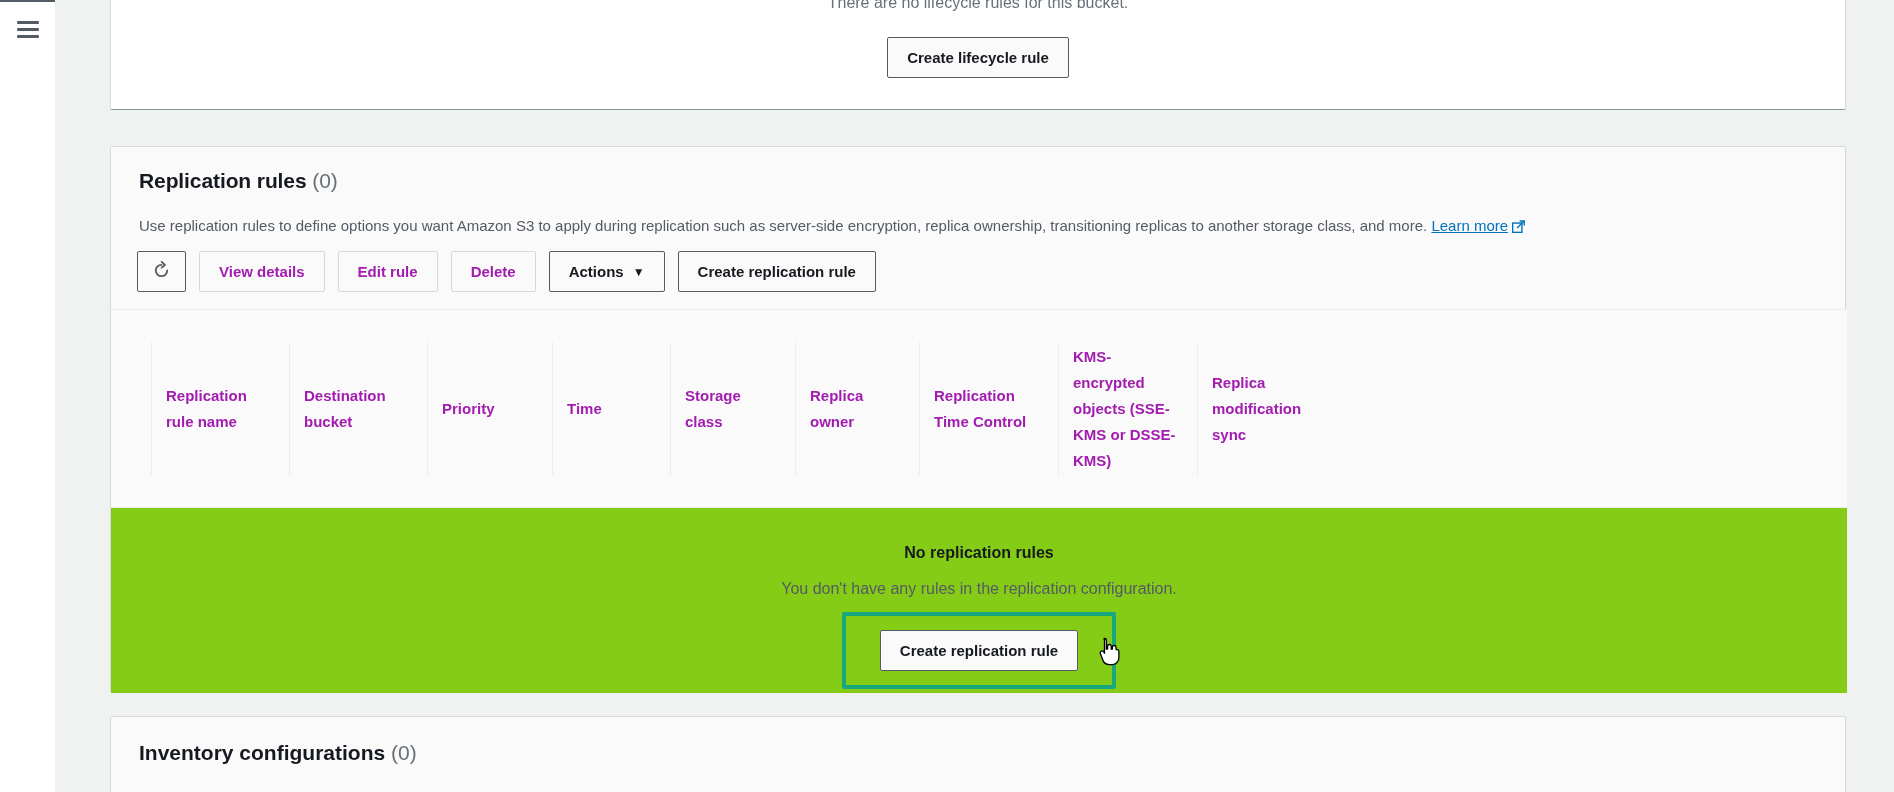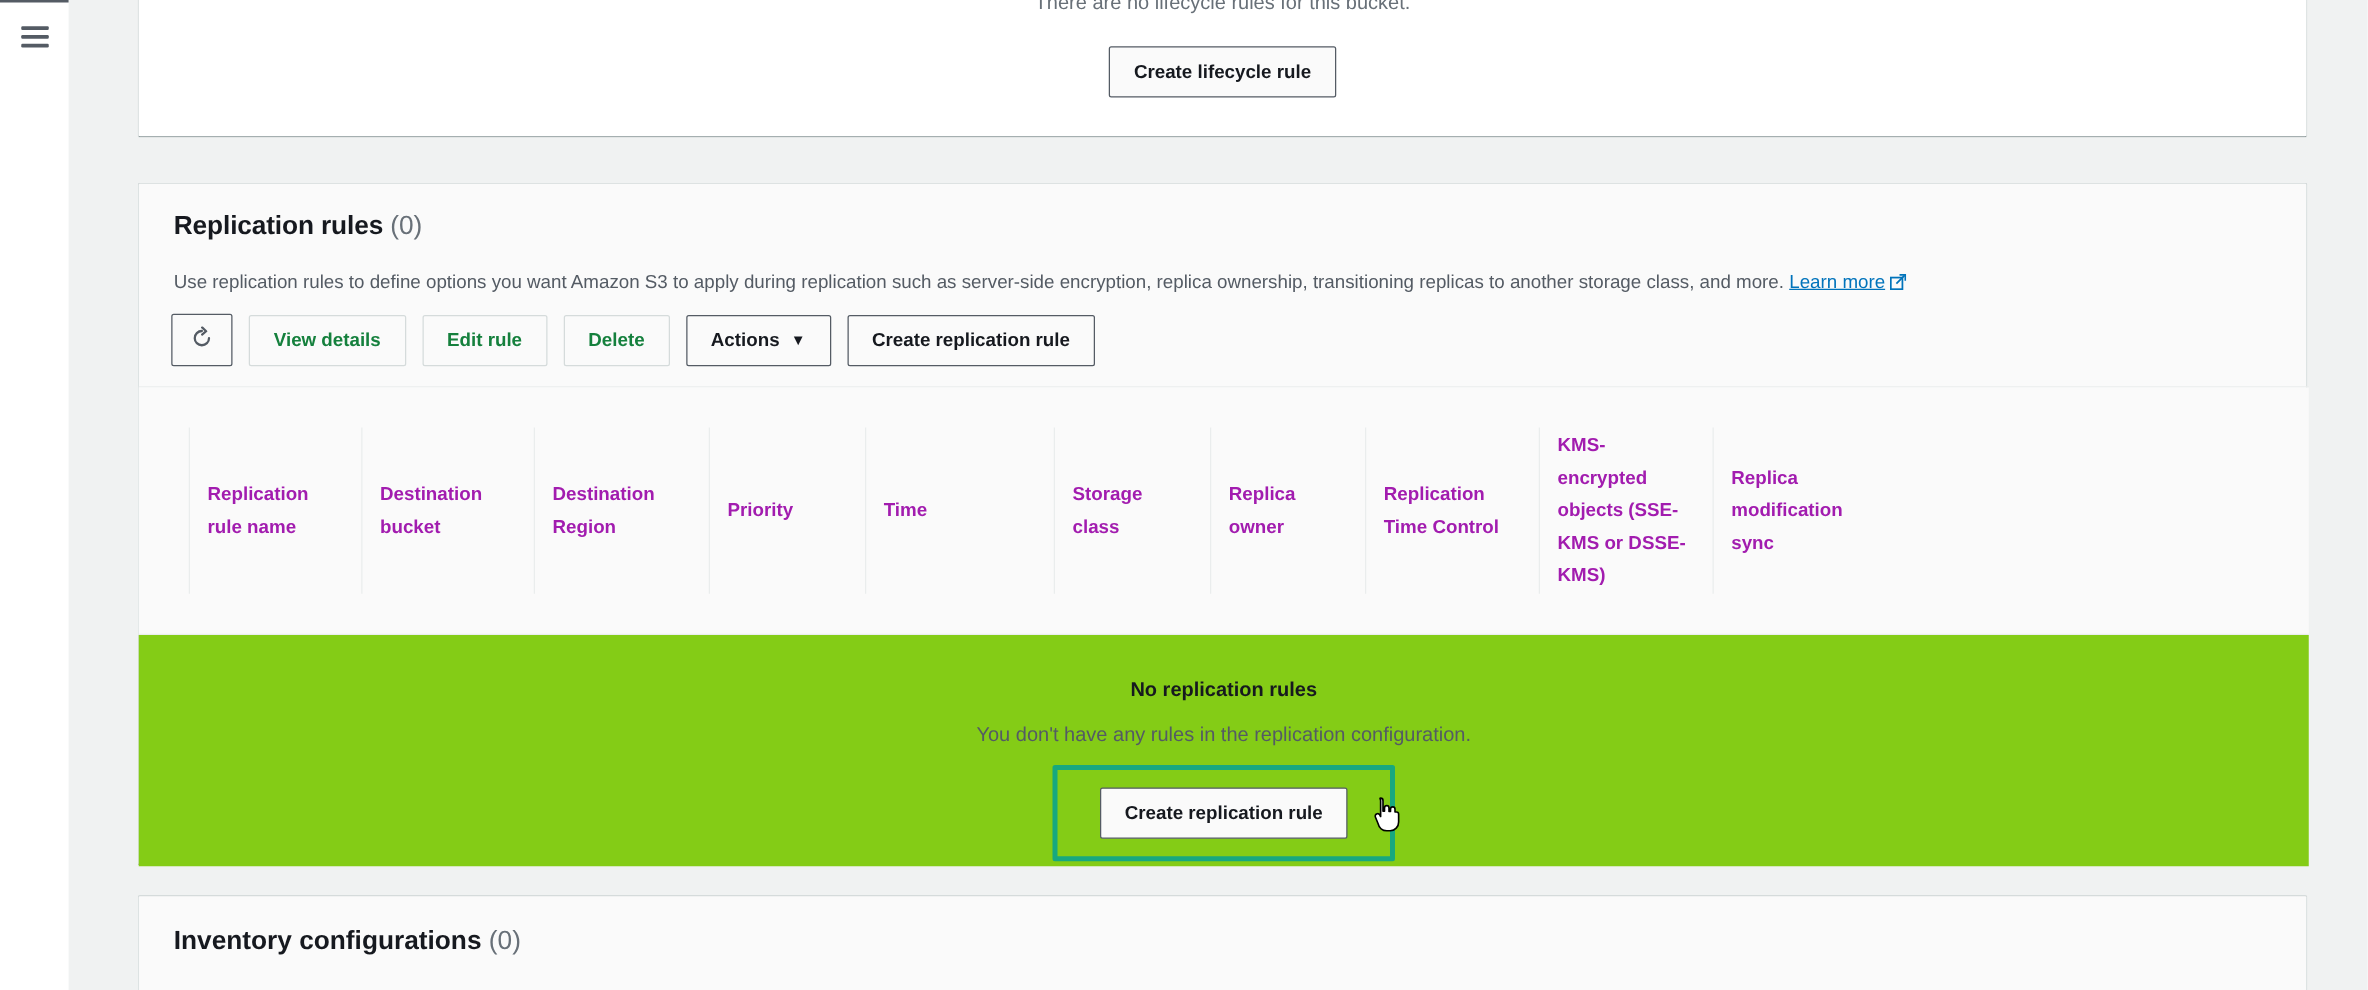--- a/index.html
+++ b/index.html
@@ -104,21 +104,21 @@
     background: #fafafa;
     border: 1px solid #545b64;
     border-radius: 2px;
     padding: 12px 19px;
     cursor: pointer;
     white-space: nowrap;
     vertical-align: middle;
   }
   .btn.ghost {
     border-color: #d5dbdb;
-    color: #15803d;
+    color: #a21caf;
     cursor: default;
     background: #fafafa;
   }
   .btn.icon-only {
     padding: 9px 14px;
   }
 
   
   #replication-card {
     top: 146px;
@@ -318,24 +318,23 @@
         <span>Actions</span><span class="caret">▼</span>
       </button>
       <button class="btn">Create replication rule</button>
     </div>
 
     <div id="rep-table">
       <div id="rep-head">
         <div class="th" style="width:40px;border-left:none;"></div>
         <div class="th" style="width:138px;">Replication rule name</div>
         <div class="th" style="width:138px;">Destination bucket</div>
-        <div class="th" style="width:140px;">Destination Region</div>
         <div class="th" style="width:125px;">Priority</div>
         <div class="th" style="width:118px;">Time</div>
-        <div class="th" style="width:125px;margin-left:33px;">Storage class</div>
+        <div class="th" style="width:125px;">Storage class</div>
         <div class="th" style="width:124px;">Replica owner</div>
         <div class="th" style="width:139px;">Replication Time Control</div>
         <div class="th" style="width:139px;">KMS-encrypted objects (SSE-KMS or DSSE-KMS)</div>
         <div class="th" style="width:150px;">Replica modification sync</div>
       </div>
 
       <div id="rep-empty">
         <div id="rep-empty-title">No replication rules</div>
         <div id="rep-empty-sub">You don't have any rules in the replication configuration.</div>
         <div id="rep-empty-btn-wrap">

